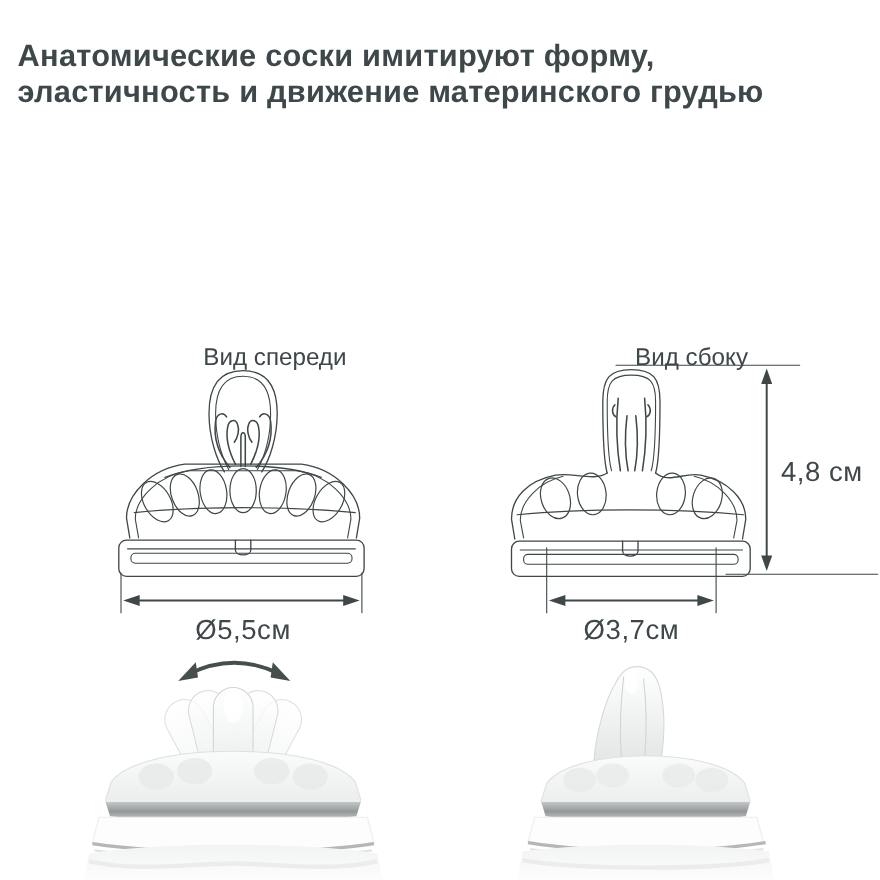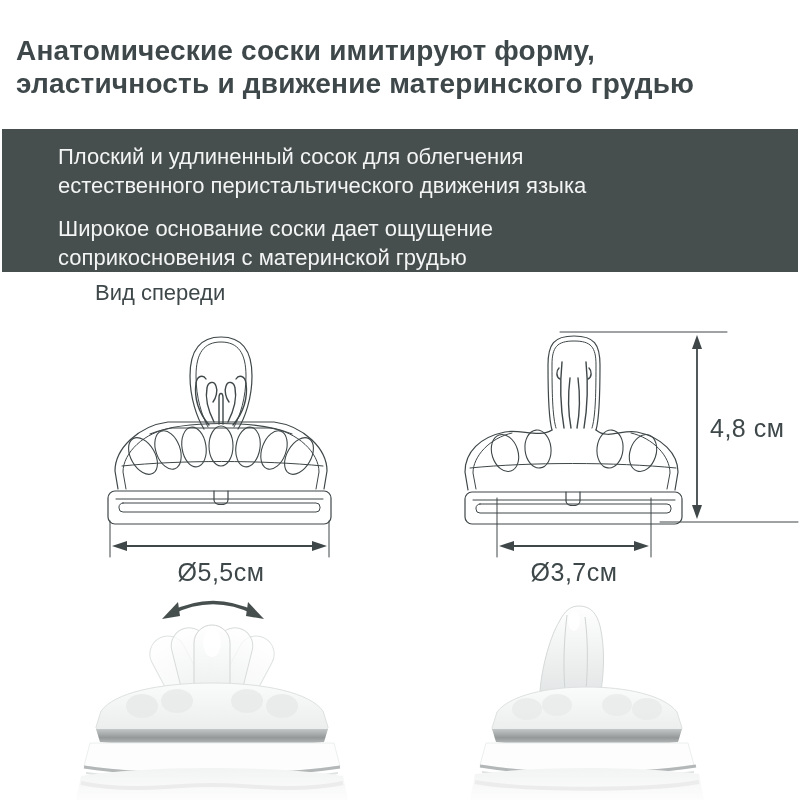--- a/index.html
+++ b/index.html
@@ -15,21 +15,21 @@
   
   .info-box{
     position:absolute;left:2px;right:2px;top:129px;height:143px;
     background:#474f4e;box-sizing:border-box;padding:13px 30px 0 56px;
   }
   .info-box p{
     margin:0 0 14px 0;color:#f3f5f4;font-size:22px;line-height:29px;font-weight:400;
   }
   
   .view-label{
-    position:absolute;top:280px;width:220px;text-align:left;
+    position:absolute;top:312px;width:220px;text-align:right;
     color:#3e4749;font-size:22px;font-weight:500;
   }
   .view-label.front{left:95px;}
   .view-label.side{left:460px;}
   
   .diagram-svg{position:absolute;left:0;top:325px;}
   .dim-text{
     font-family:"Liberation Sans", sans-serif;font-size:25px;font-weight:500;
     fill:#3e4749;letter-spacing:.5px;
   }
@@ -40,32 +40,23 @@
 </head>
 <body>
 
 <div class="canvas">
 
   <div class="page-title">
     <div>Анатомические соски имитируют форму,</div>
     <div>эластичность и движение материнского грудью</div>
   </div>
 
-  <div class="info-box">
-    <p>
-      <span>Плоский и удлиненный сосок для облегчения</span><br>
-      <span>естественного перистальтического движения языка</span>
-    </p>
-    <p>
-      <span>Широкое основание соски дает ощущение</span><br>
-      <span>соприкосновения с материнской грудью</span>
-    </p>
-  </div>
 
   <div class="view-label front">Вид спереди</div>
+  <div class="view-label side">Вид сбоку</div>
 
   <svg class="diagram-svg" width="800" height="265" viewBox="0 325 800 265">
     <g fill="none" stroke="#3f4749" stroke-width="1.2" stroke-linecap="round" stroke-linejoin="round">
 
       <g>
 
         <g>
           <path d="M204,429 C197,418 190,398 190,376 C190,350 200,337 221,337 C242,337 252,350 252,376 C252,398 245,418 238,429"></path>
           <path d="M208,427 C202,416 196,398 196,376 C196,353 204,342 221,342 C238,342 246,353 246,376 C246,398 240,416 234,427" stroke-width="1"></path>
         </g>

